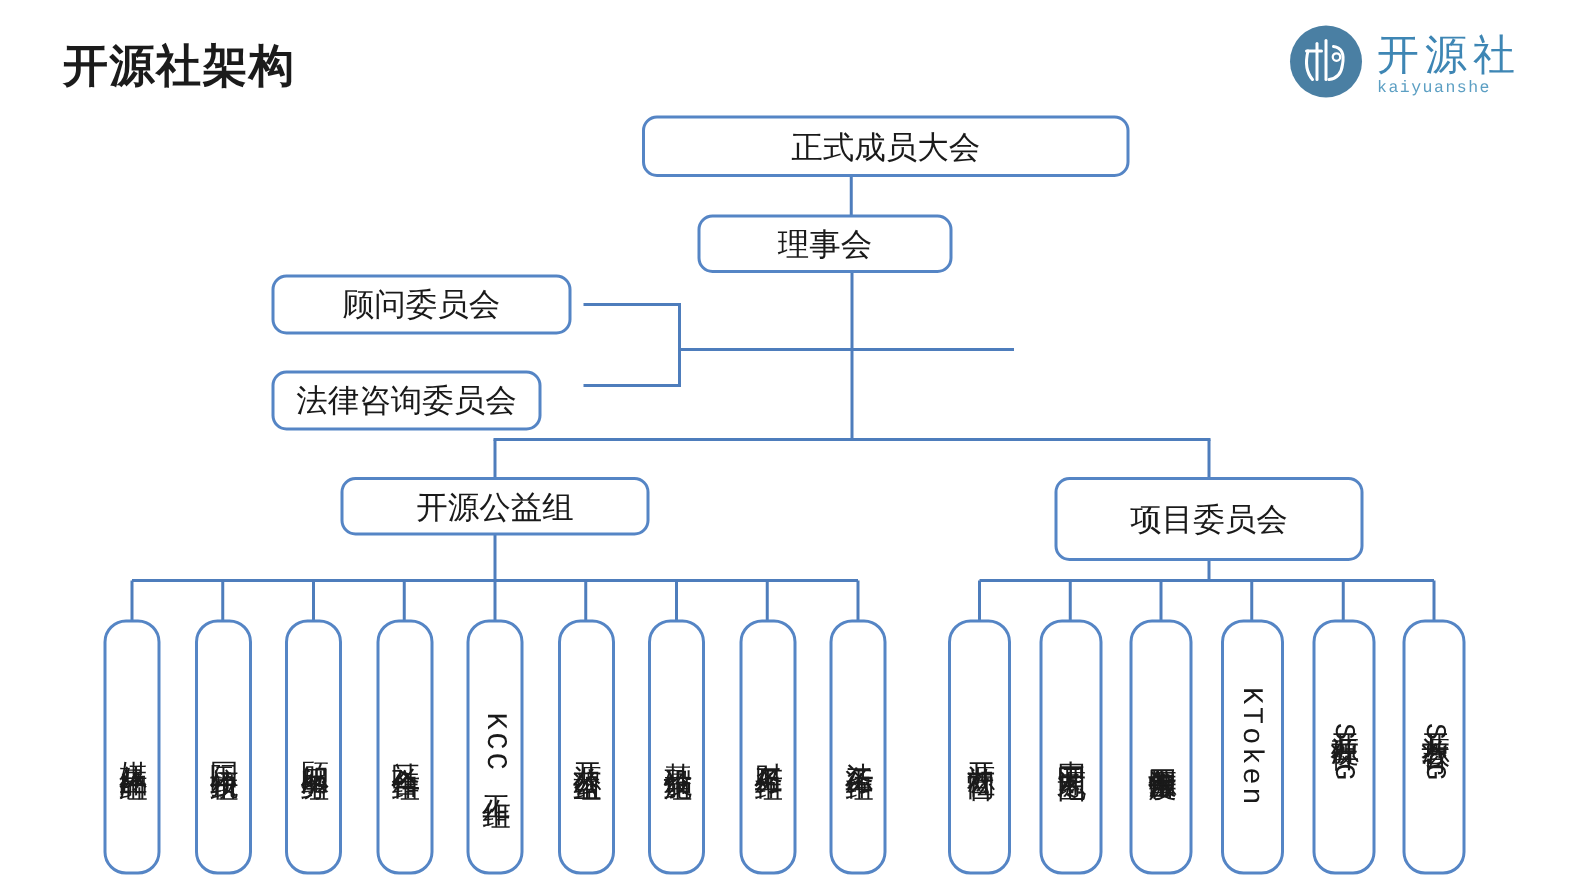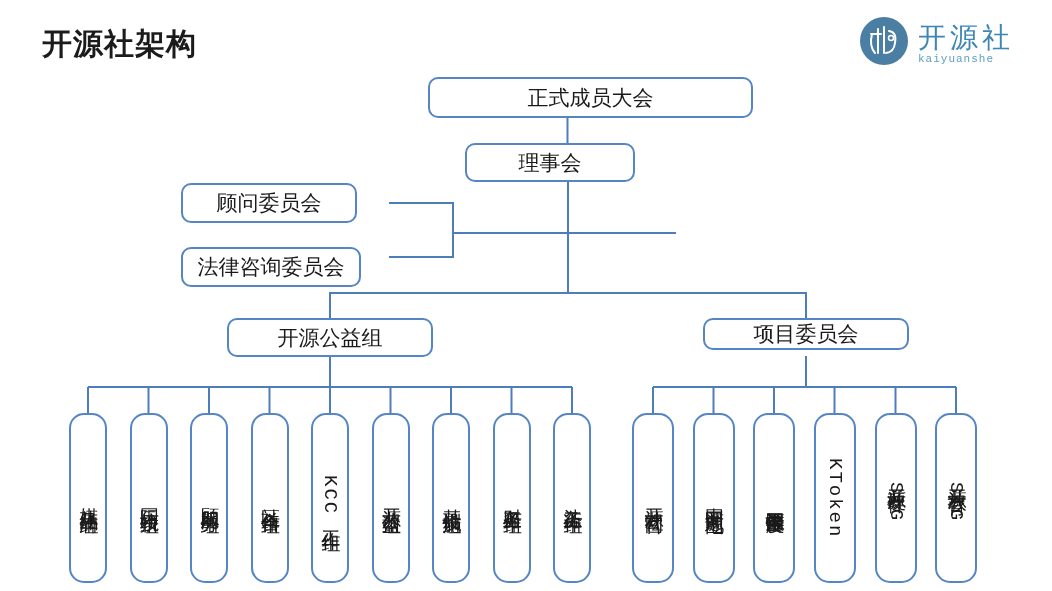--- a/index.html
+++ b/index.html
@@ -107,28 +107,28 @@
     <line x1="774" y1="387" x2="774" y2="414"></line>
     <line x1="834.5" y1="387" x2="834.5" y2="414"></line>
     <line x1="895.5" y1="387" x2="895.5" y2="414"></line>
     <line x1="956" y1="387" x2="956" y2="414"></line>
   </svg>
 
   <div class="node" style="left:428px;top:77px;width:325px;height:41px">正式成员大会</div>
 
   <div class="node" style="left:465px;top:143px;width:170px;height:39px">理事会</div>
 
-  <div class="node" style="left:181px;top:183px;width:176px;height:40px">顾问委员会</div>
+  <div class="node" style="left:181px;top:183px;width:200px;height:40px">顾问委员会</div>
 
   <div class="node" style="left:181px;top:247px;width:180px;height:40px">法律咨询委员会</div>
 
 
   <div class="node" style="left:227px;top:318px;width:206px;height:39px">开源公益组</div>
 
-  <div class="node" style="left:703px;top:318px;width:206px;height:32px">项目委员会</div>
+  <div class="node" style="left:703px;top:318px;width:206px;height:56px">项目委员会</div>
 
   <div class="node v" style="left:69px;top:413px;width:38px;height:170px">媒体品牌组</div>
   <div class="node v" style="left:129.5px;top:413px;width:38px;height:170px">国际接轨组</div>
   <div class="node v" style="left:190px;top:413px;width:38px;height:170px">顾问服务组</div>
   <div class="node v" style="left:250.5px;top:413px;width:38px;height:170px">社区合作组</div>
   <div class="node v" style="left:311px;top:413px;width:38px;height:170px">KCC工作组</div>
   <div class="node v" style="left:371.5px;top:413px;width:38px;height:170px">开源公益组</div>
   <div class="node v" style="left:432px;top:413px;width:38px;height:170px">基础设施组</div>
   <div class="node v" style="left:492.5px;top:413px;width:38px;height:170px">财务工作组</div>
   <div class="node v" style="left:553px;top:413px;width:38px;height:170px">法务工作组</div>

